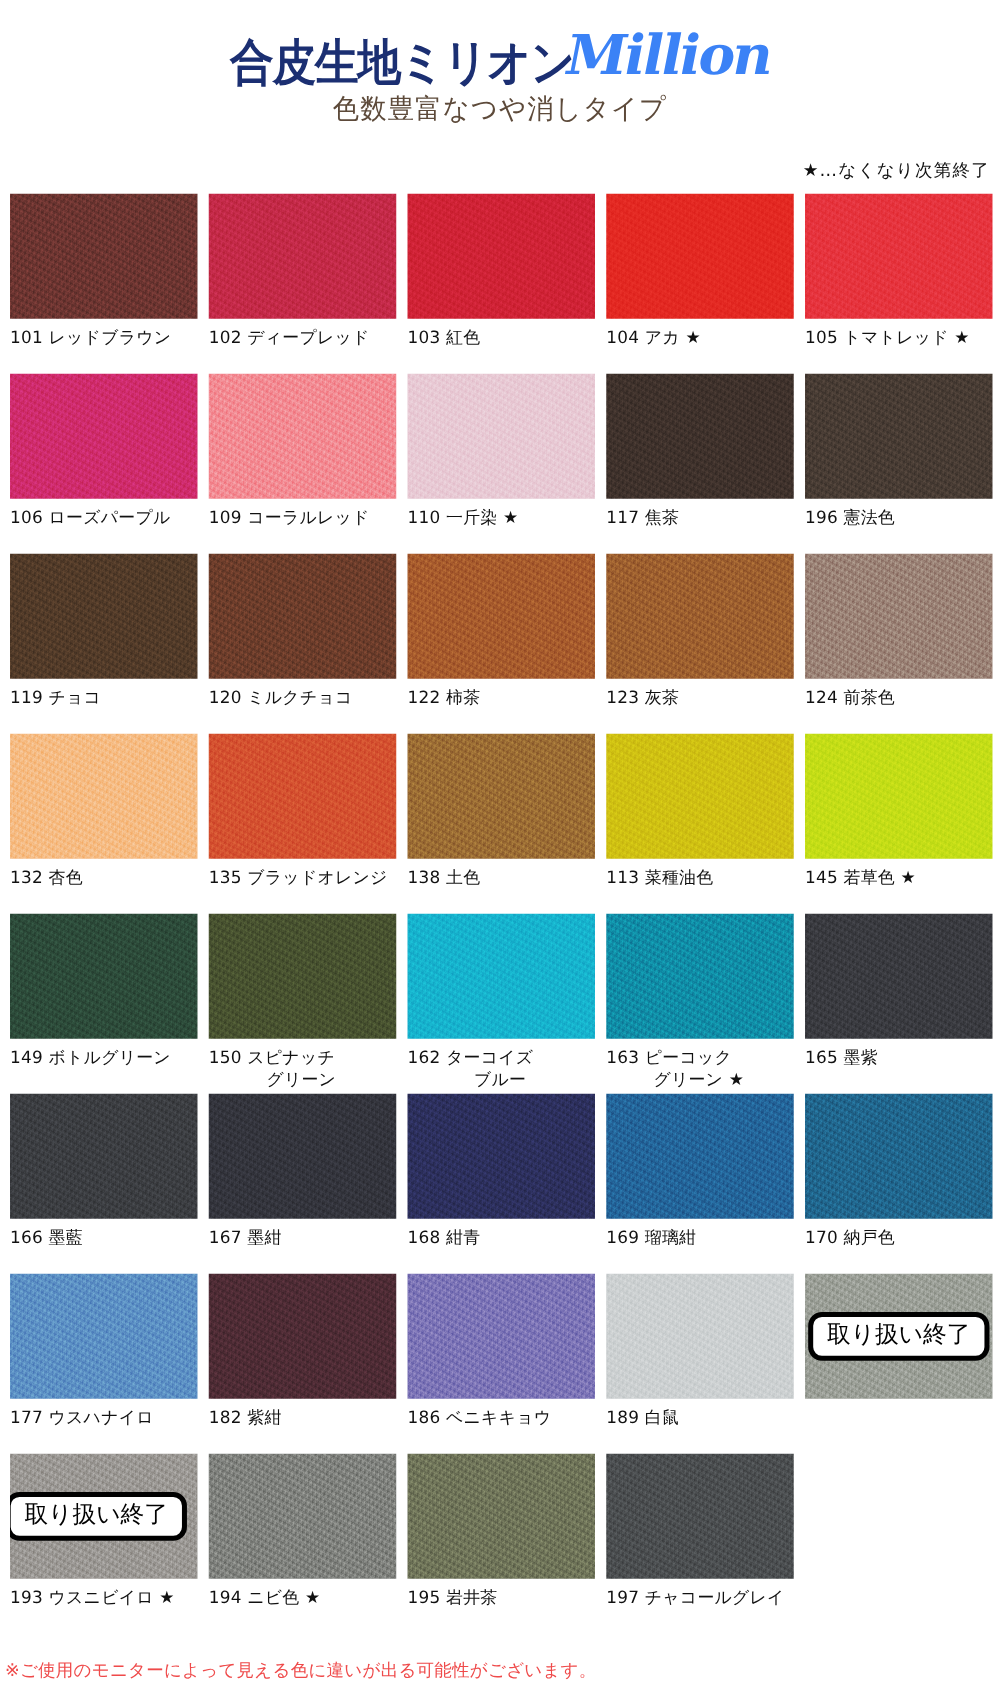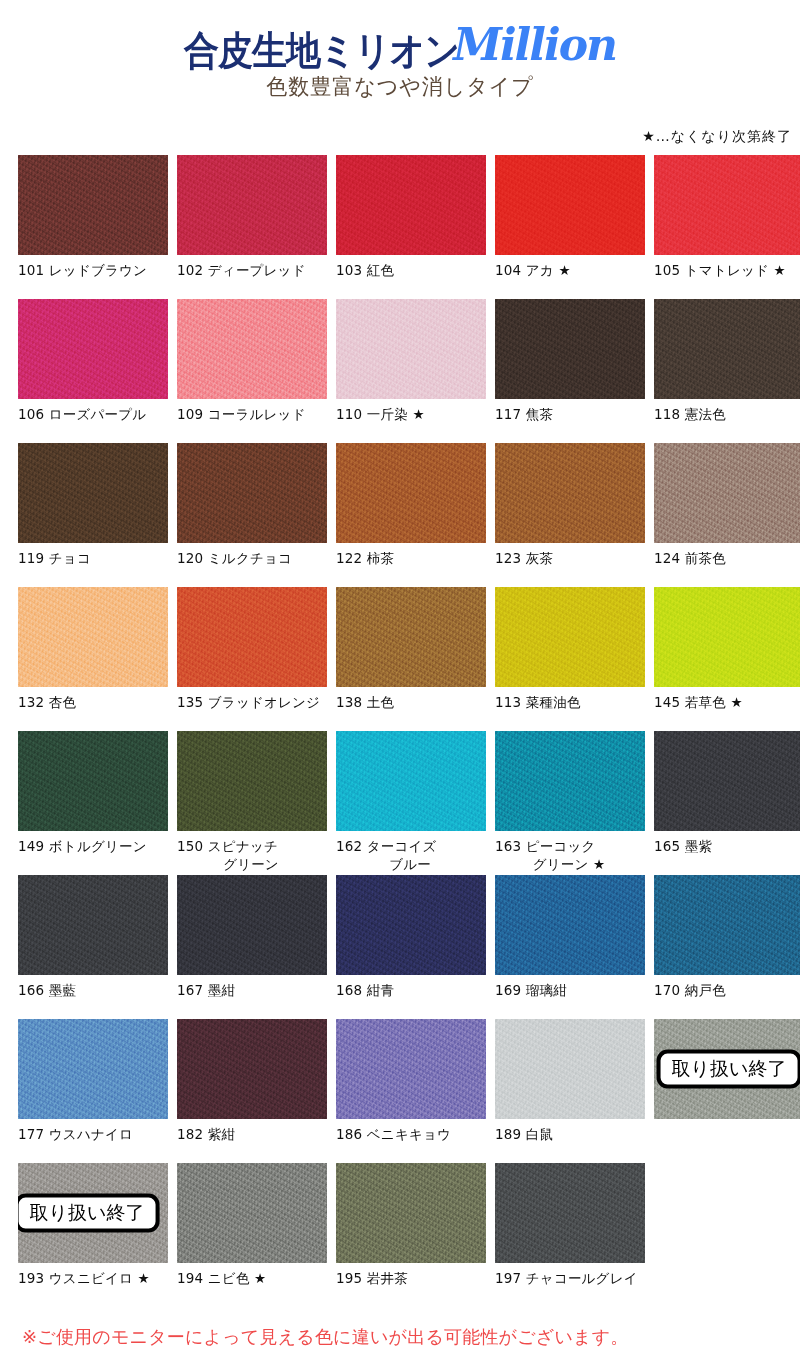--- a/index.html
+++ b/index.html
@@ -40,21 +40,21 @@
   #star-note{
     position:absolute;right:8px;top:128px;
     font-family:"DejaVu Sans",sans-serif;
     font-size:14px;color:#111;letter-spacing:1px;
     white-space:nowrap;
   }
 
   
   #grid{
     width:800px;
-    padding:0 18px;
+    padding:0 8px;
     box-sizing:border-box;
   }
   .swatch-row{
     display:flex;
     margin-bottom:0px;
   }
   .cell{
     width:150px;
     margin-right:9px;
     position:relative;
@@ -103,23 +103,23 @@
     color:#000;
     white-space:nowrap;
     line-height:1.15;
     z-index:3;
     letter-spacing:0px;
   }
   .badge.left{ left:46%; }
 
   
   #footer{
-    padding:16px 0 0 22px;
-    font-family:"DejaVu Sans",sans-serif;
-    font-size:18px;
+    padding:16px 0 0 4px;
+    font-family:"DejaVu Sans",sans-serif;
+    font-size:14px;
     color:#ef4a4a;
     line-height:28px;
     letter-spacing:0.2px;
   }
   #footer div{white-space:nowrap;}
 </style>
 </head>
 <body>
 
 <div id="header">
@@ -166,21 +166,21 @@
       <div class="cell">
         <div class="chip" style="background: rgb(232, 201, 212);"></div>
         <div class="label"><span>110 一斤染 ★</span></div>
       </div>
       <div class="cell">
         <div class="chip" style="background: rgb(62, 49, 43);"></div>
         <div class="label"><span>117 焦茶</span></div>
       </div>
       <div class="cell">
         <div class="chip" style="background: rgb(71, 59, 51);"></div>
-        <div class="label"><span>118 憲法色</span></div>
+        <div class="label"><span>196 憲法色</span></div>
       </div>
     </div>
     <div class="swatch-row">
       <div class="cell">
         <div class="chip" style="background: rgb(81, 58, 40);"></div>
         <div class="label"><span>119 チョコ</span></div>
       </div>
       <div class="cell">
         <div class="chip" style="background: rgb(107, 60, 42);"></div>
         <div class="label"><span>120 ミルクチョコ</span></div>

